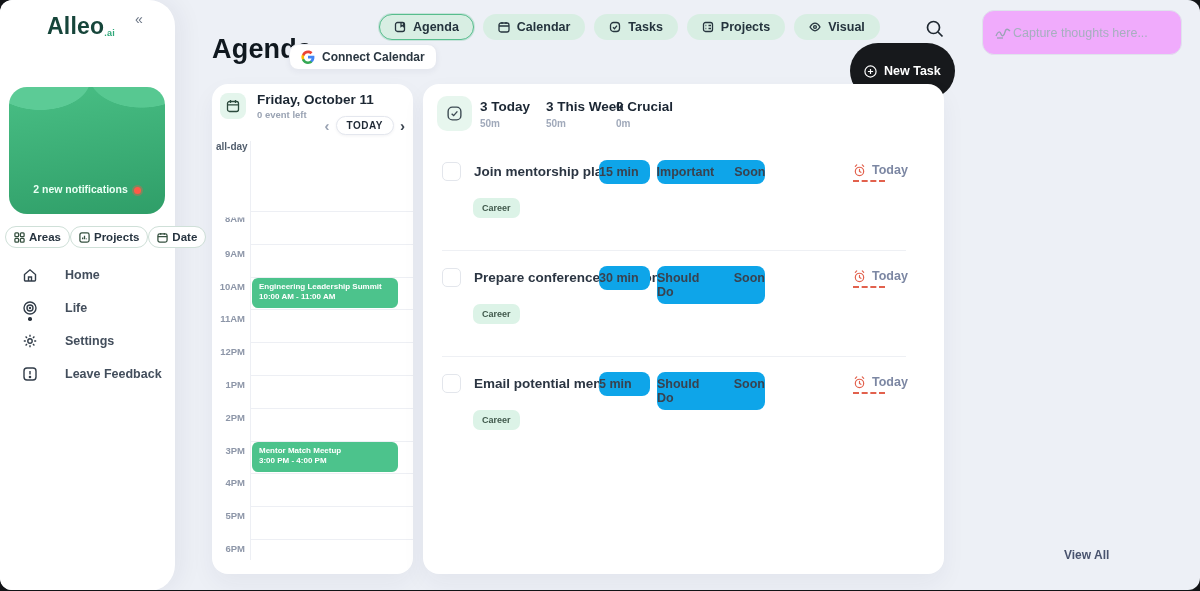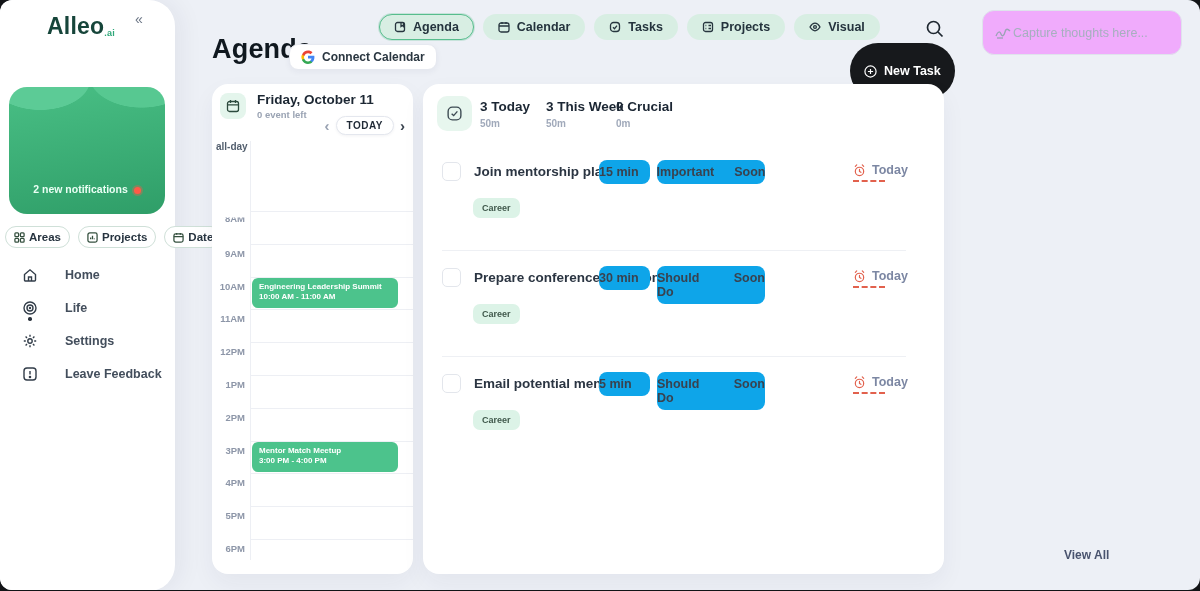--- a/index.html
+++ b/index.html
@@ -12,21 +12,21 @@
   .logo .suffix{font-size:9px;color:#2fa87a;font-weight:700;vertical-align:-2px;}
   .collapse{position:absolute;left:135px;top:11px;font-size:14px;color:#6b7585;cursor:pointer;}
   .avatar{position:absolute;left:57px;top:58px;width:58px;height:58px;border-radius:50%;background:#9b9cb0;color:#fff;font-size:26px;font-weight:700;display:flex;align-items:center;justify-content:center;letter-spacing:1px;z-index:3;}
   .profile-card{position:absolute;left:9px;top:87px;width:156px;height:127px;border-radius:18px;z-index:2;
     background:radial-gradient(90px 55px at 20% -6%, #5ccb96 0 55%, transparent 56%),
                radial-gradient(95px 60px at 85% -10%, #57c891 0 55%, transparent 56%),
                linear-gradient(170deg,#49bf85 0%,#2f9e68 100%);}
   .profile-name{position:absolute;left:0;top:38px;width:100%;text-align:center;color:#fff;font-size:19px;font-weight:800;}
   .profile-notif{position:absolute;left:0;top:96px;width:100%;text-align:center;color:#eafff4;font-size:10.5px;font-weight:600;}
   .notif-dot{display:inline-block;width:7px;height:7px;border-radius:50%;background:#ff5a47;box-shadow:0 0 0 2px rgba(255,90,71,.35);margin-left:6px;vertical-align:middle;}
-  .filters{position:absolute;left:5px;top:226px;display:flex;gap:8px;}
+  .filters{position:absolute;left:5px;top:226px;display:flex;gap:0;}
   .filter-pill{display:inline-flex;align-items:center;gap:4px;background:#fff;border:1px solid #cfe0d8;border-radius:999px;padding:4px 8px;font-size:11.5px;font-weight:600;color:#273440;cursor:pointer;white-space:nowrap;}
   .filter-pill svg{color:#35503f;}
   .nav{position:absolute;left:22px;top:264px;}
   .nav-item{display:flex;align-items:center;gap:27px;height:22px;margin-bottom:11px;font-size:12.5px;font-weight:600;color:#434e5c;cursor:pointer;position:relative;}
   .nav-item svg{color:#323d49;}
   .life-dot{position:absolute;left:6px;top:20px;width:3.5px;height:3.5px;border-radius:50%;background:#29323c;}
 
   
   .tabs{position:absolute;left:379px;top:14px;display:flex;gap:9px;}
   .tab{display:inline-flex;align-items:center;gap:7px;background:#d8eee3;border:1.5px solid transparent;border-radius:999px;padding:5px 14px;font-size:12.5px;font-weight:700;color:#24333d;cursor:pointer;white-space:nowrap;}

